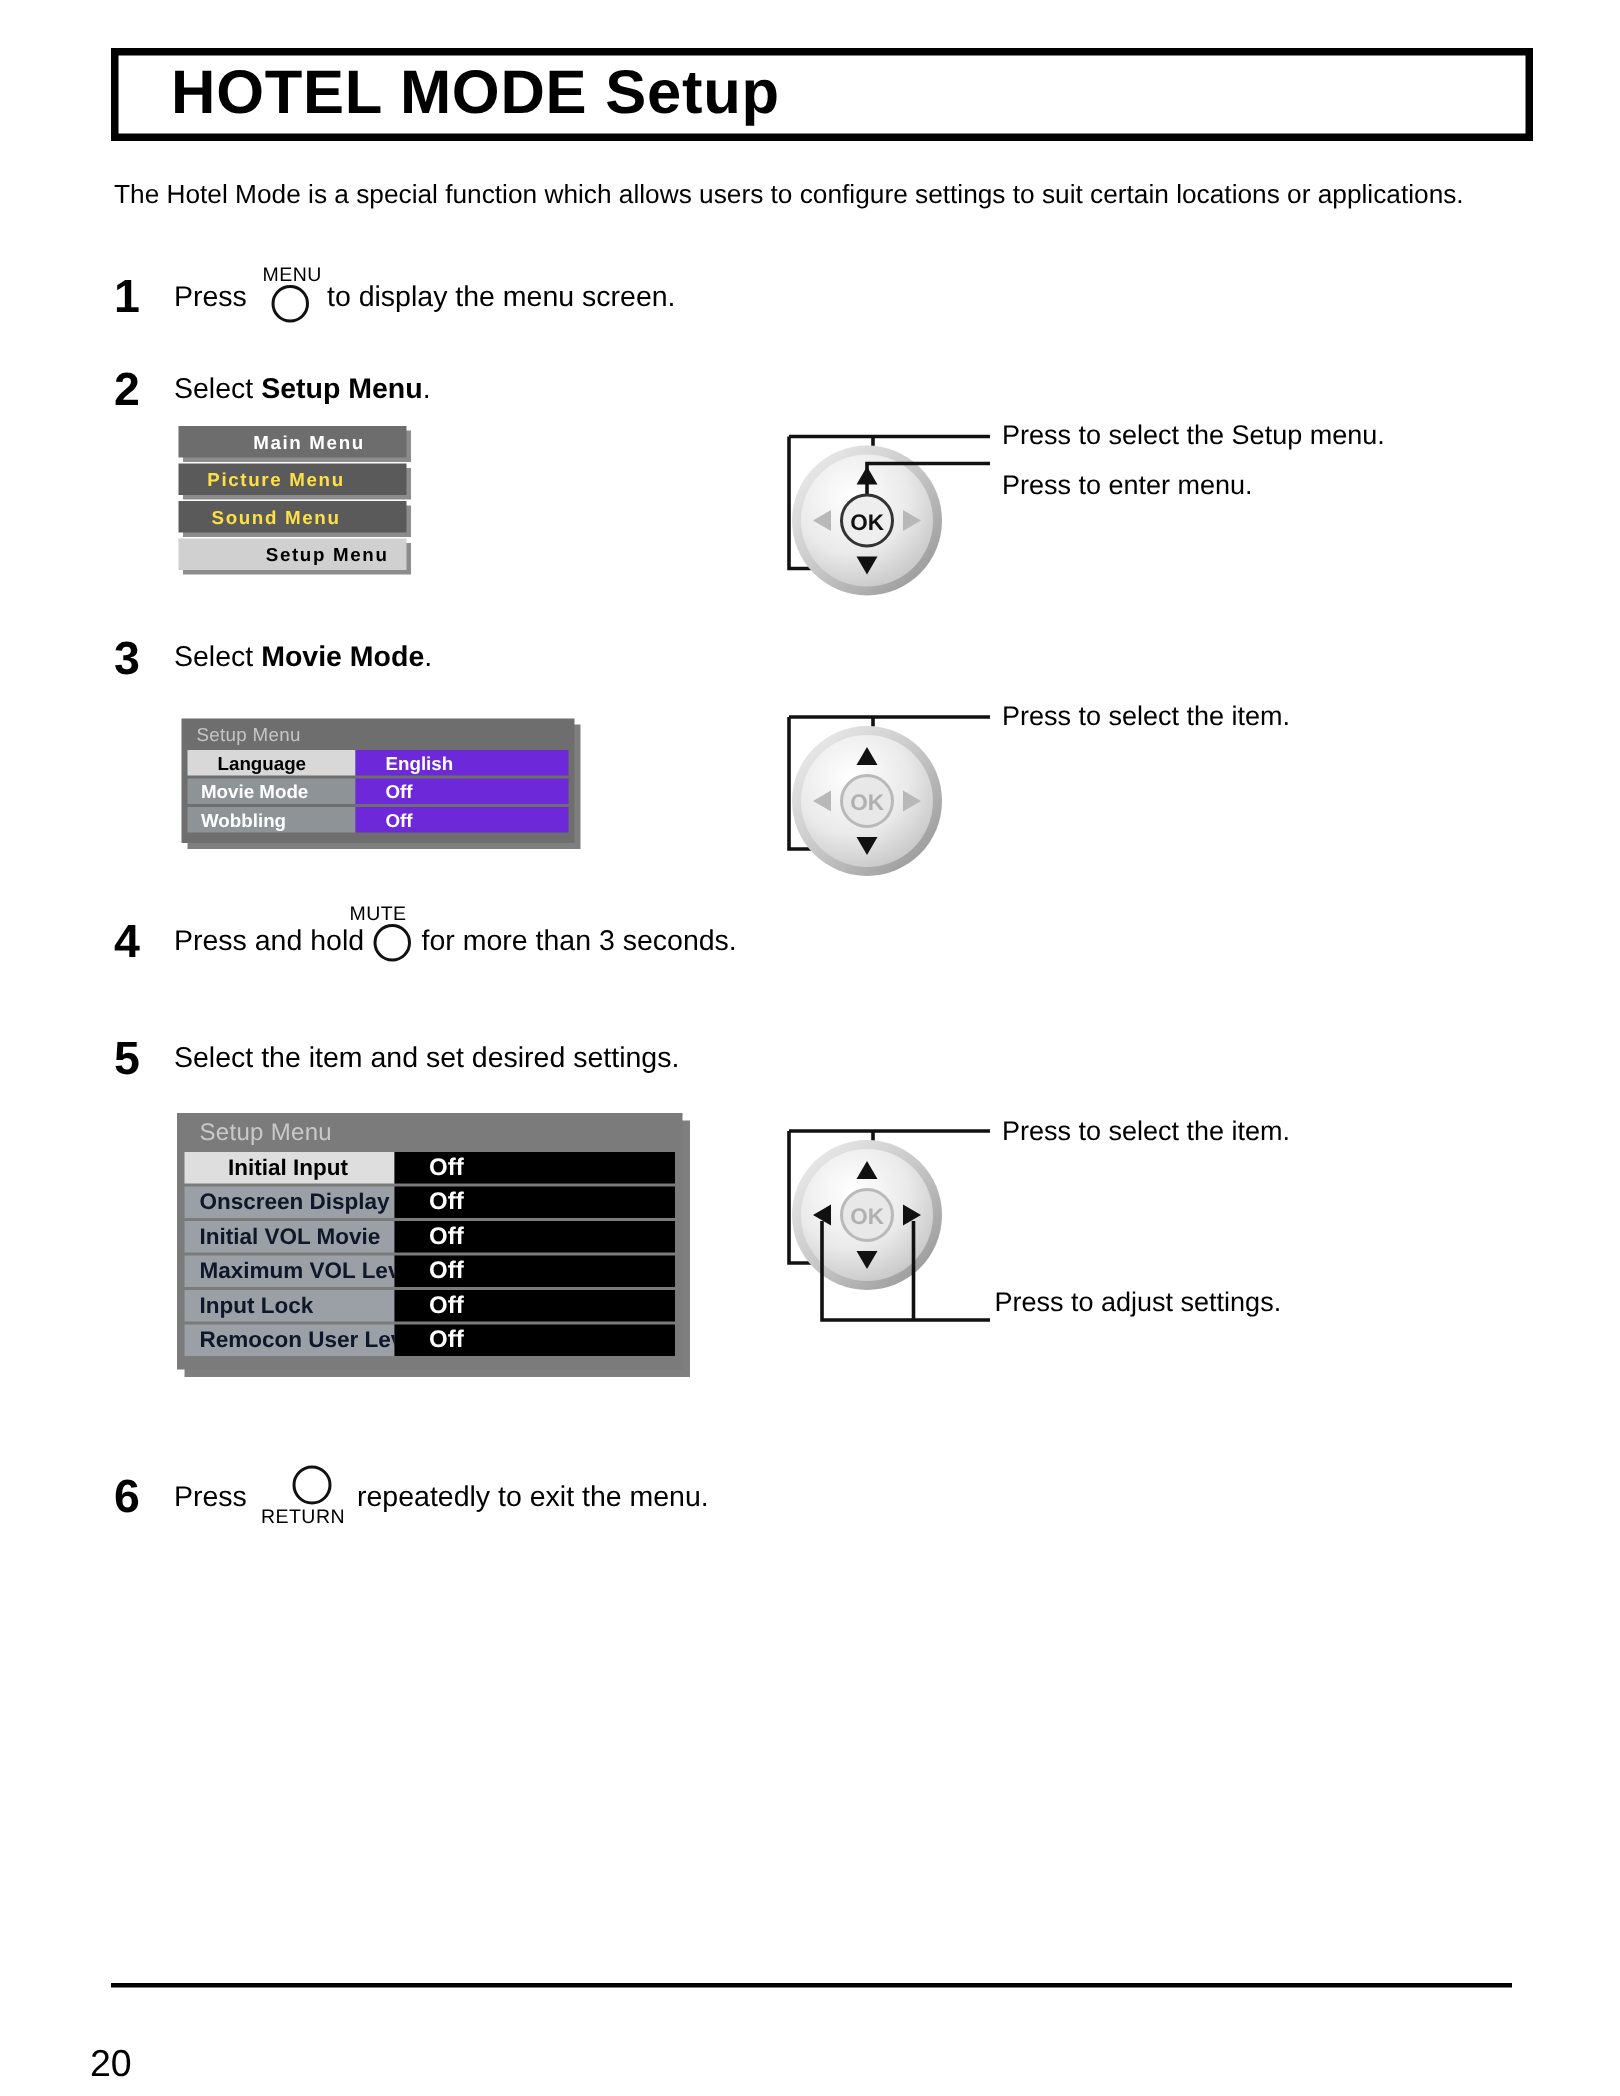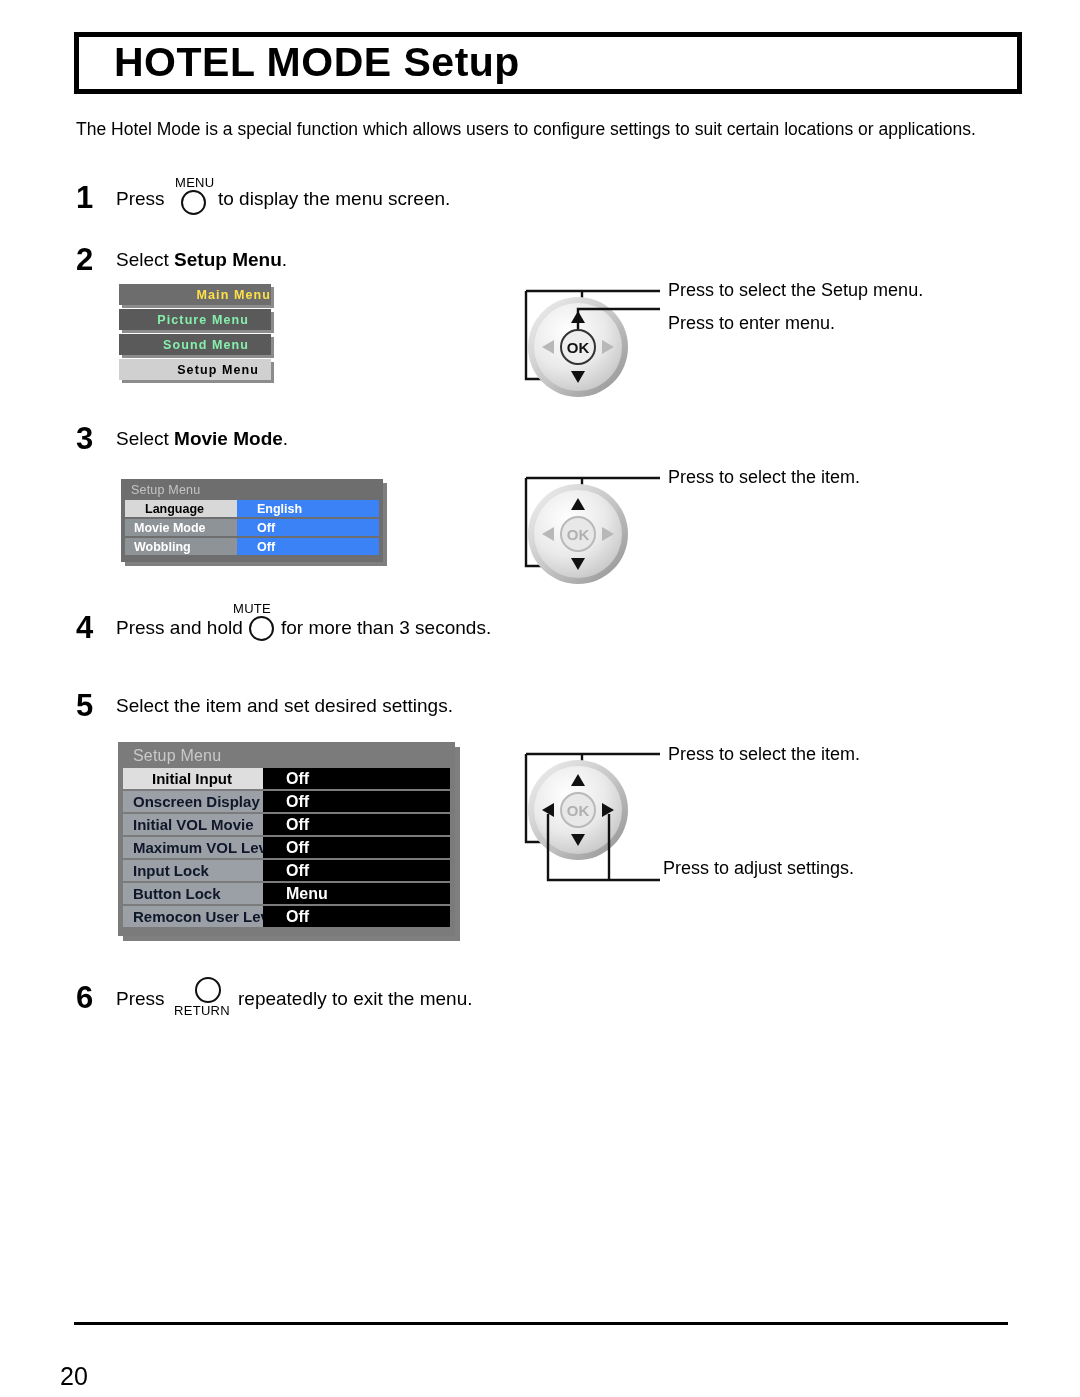--- a/index.html
+++ b/index.html
@@ -95,23 +95,23 @@
     box-sizing: border-box;
   }
   .mm-bar span {
     font-size: 12.5px;
     font-weight: bold;
     letter-spacing: 1.1px;
     width: 100%;
     box-sizing: border-box;
   }
   .mm-head { background: #6d6d6d; }
-  .mm-head span { color: #fde047; padding-left: 22px; text-align: right; }
+  .mm-head span { color: #ffffff; padding-left: 22px; text-align: center; }
   .mm-item { background: #5a5a5a; }
-  .mm-item span { color: #86efac; padding-right: 22px; text-align: right; }
+  .mm-item span { color: #fde047; padding-right: 22px; text-align: center; }
   .mm-sel  { background: #d0d0d0; }
   .mm-sel span { color: #000000; padding-right: 12px; text-align: right; }
 
   
   .osd-small {
     position: absolute;
     left: 121px;
     top: 479px;
     width: 262px;
     background: #6e6e6e;
@@ -143,21 +143,21 @@
     padding-left: 9px;
     box-sizing: border-box;
   }
   .osd-small .osd-row.sel .osd-label {
     background: #d8d8d8;
     color: #000000;
     padding-left: 20px;
   }
   .osd-small .osd-value {
     flex: 1;
-    background: #3b82f6;
+    background: #6d28d9;
     color: #ffffff;
     font-size: 12.5px;
     font-weight: bold;
     display: flex;
     align-items: center;
     padding-left: 20px;
     box-sizing: border-box;
   }
 
   
@@ -386,24 +386,20 @@
   </div>
   <div class="osd-row">
     <div class="osd-label">Maximum VOL Level</div>
     <div class="osd-value">Off</div>
   </div>
   <div class="osd-row">
     <div class="osd-label">Input Lock</div>
     <div class="osd-value">Off</div>
   </div>
   <div class="osd-row">
-    <div class="osd-label">Button Lock</div>
-    <div class="osd-value">Menu</div>
-  </div>
-  <div class="osd-row">
     <div class="osd-label">Remocon User Level</div>
     <div class="osd-value">Off</div>
   </div>
 </div>
 
 <div class="navpad" style="left:510px; top:742px;">
   <svg width="150" height="150" viewBox="0 0 150 150">
     <defs>
       <radialGradient id="g3" cx="38%" cy="32%" r="78%">
         <stop offset="0%" stop-color="#ffffff"></stop>

